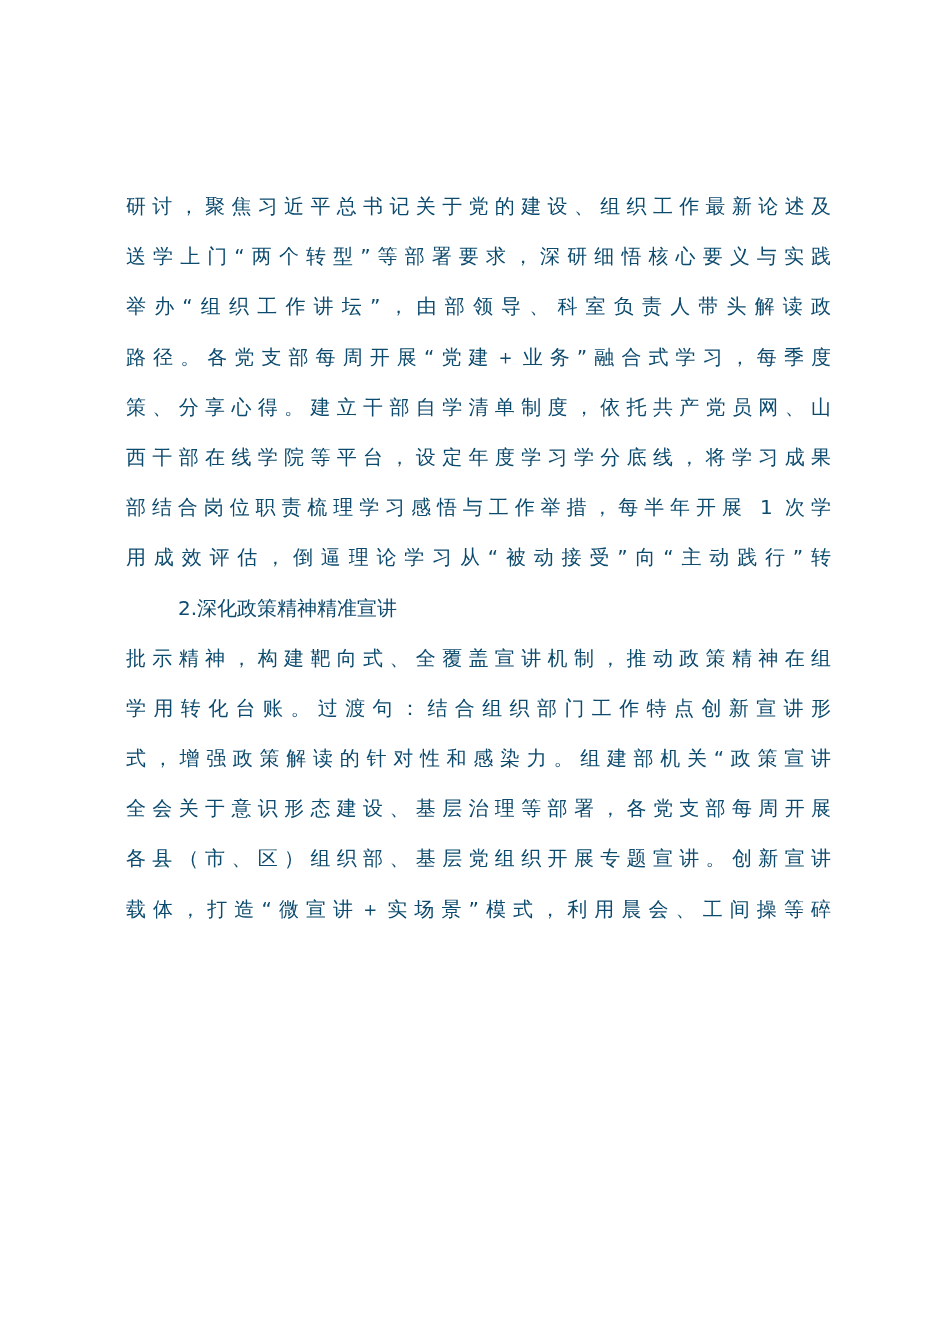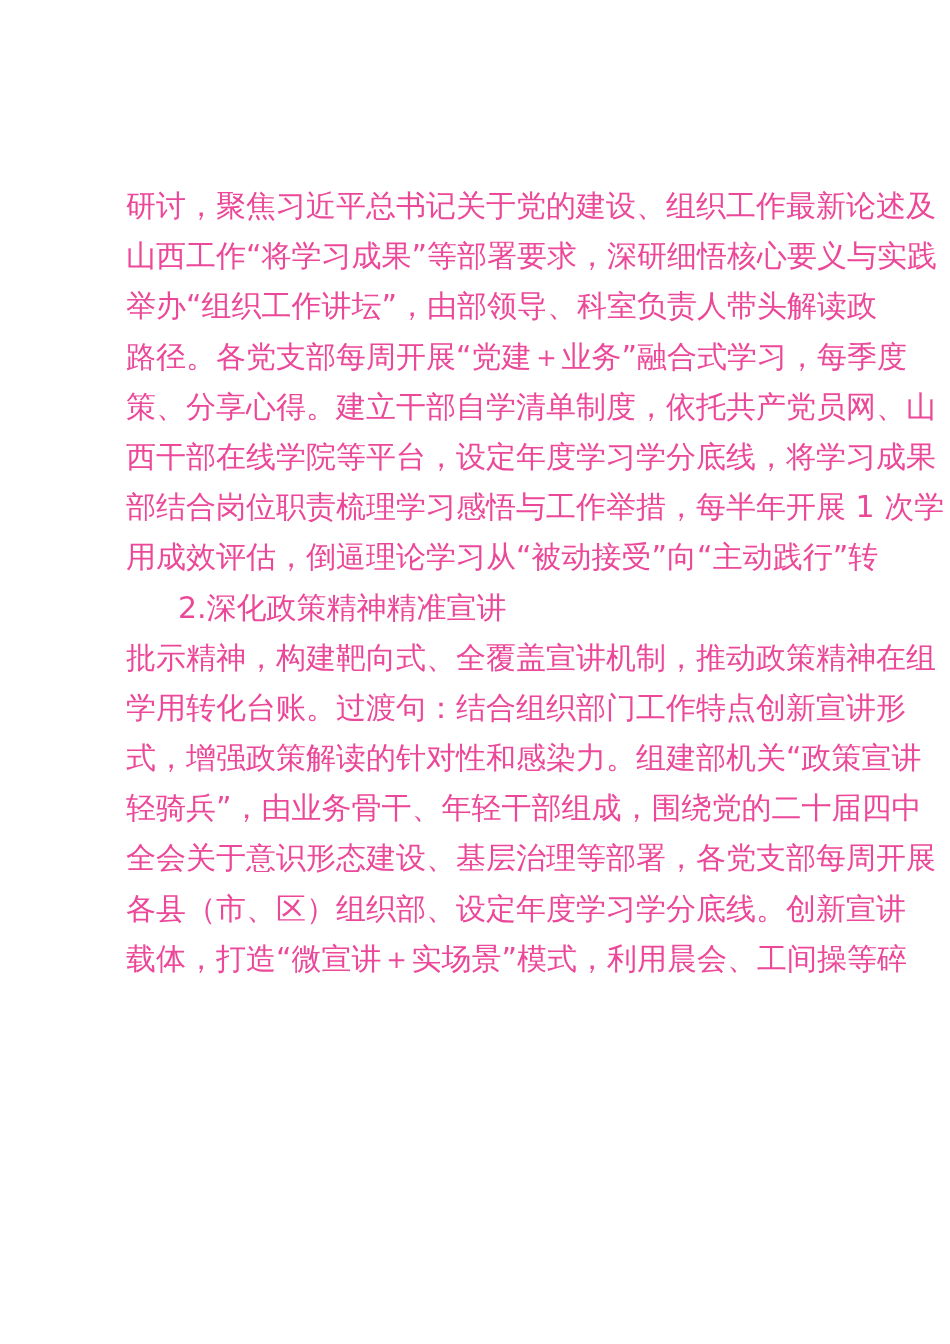--- a/index.html
+++ b/index.html
@@ -12,22 +12,22 @@
     height: 1344px;
     position: relative;
     overflow: hidden;
   }
   .page {
     position: absolute;
     left: 126px;
     top: 181px;
     width: 705px;
     font-family: "DejaVu Sans", "Liberation Sans", sans-serif;
-    font-size: 30px;
-    color: #ec4899;
+    font-size: 20px;
+    color: #0c4a6e;
   }
   .line {
     display: block;
     height: 50.2px;
     line-height: 50.2px;
     white-space: nowrap;
     text-align: justify;
     text-align-last: justify;
     letter-spacing: 0;
   }
@@ -41,36 +41,35 @@
     text-align-last: left;
   }
 </style>
 </head>
 <body>
 
 <div class="page">
 
   <div>
     <span class="line">研讨，聚焦习近平总书记关于党的建设、组织工作最新论述及</span>
-    <span class="line">山西工作“将学习成果”等部署要求，深研细悟核心要义与实践</span>
+    <span class="line">送学上门“两个转型”等部署要求，深研细悟核心要义与实践</span>
     <span class="line">举办“组织工作讲坛”，由部领导、科室负责人带头解读政</span>
     <span class="line">路径。各党支部每周开展“党建＋业务”融合式学习，每季度</span>
     <span class="line">策、分享心得。建立干部自学清单制度，依托共产党员网、山</span>
     <span class="line">西干部在线学院等平台，设定年度学习学分底线，将学习成果</span>
     <span class="line">部结合岗位职责梳理学习感悟与工作举措，每半年开展 1 次学</span>
     <span class="line">用成效评估，倒逼理论学习从“被动接受”向“主动践行”转</span>
   </div>
 
   <div>
     <span class="line indent heading">2.深化政策精神精准宣讲</span>
   </div>
 
   <div>
     <span class="line">批示精神，构建靶向式、全覆盖宣讲机制，推动政策精神在组</span>
     <span class="line">学用转化台账。过渡句：结合组织部门工作特点创新宣讲形</span>
     <span class="line">式，增强政策解读的针对性和感染力。组建部机关“政策宣讲</span>
-    <span class="line">轻骑兵”，由业务骨干、年轻干部组成，围绕党的二十届四中</span>
     <span class="line">全会关于意识形态建设、基层治理等部署，各党支部每周开展</span>
-    <span class="line">各县（市、区）组织部、设定年度学习学分底线。创新宣讲</span>
+    <span class="line">各县（市、区）组织部、基层党组织开展专题宣讲。创新宣讲</span>
     <span class="line">载体，打造“微宣讲＋实场景”模式，利用晨会、工间操等碎</span>
   </div>
 
 </div>
 
 </body></html>

